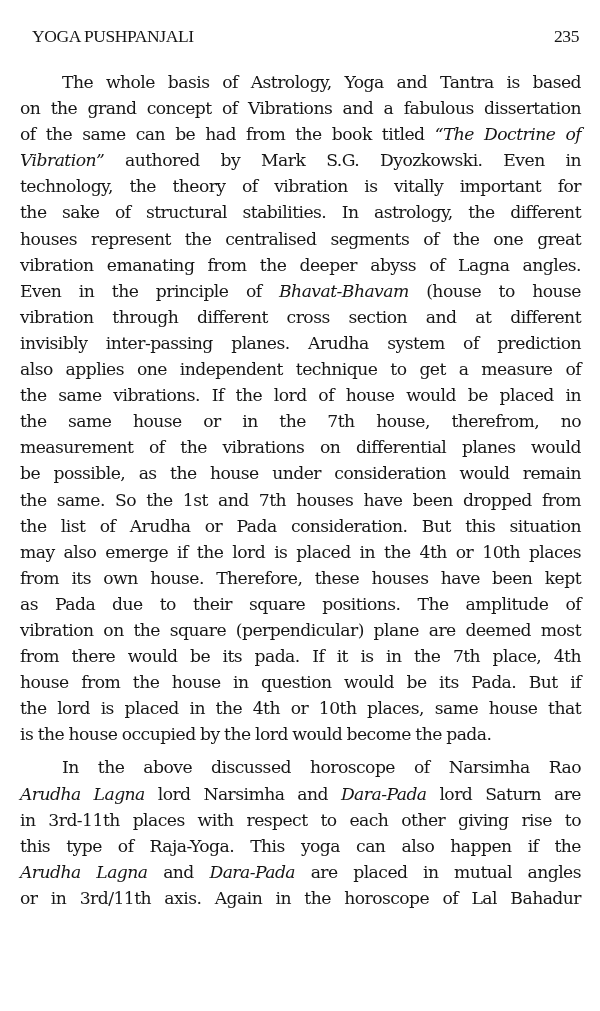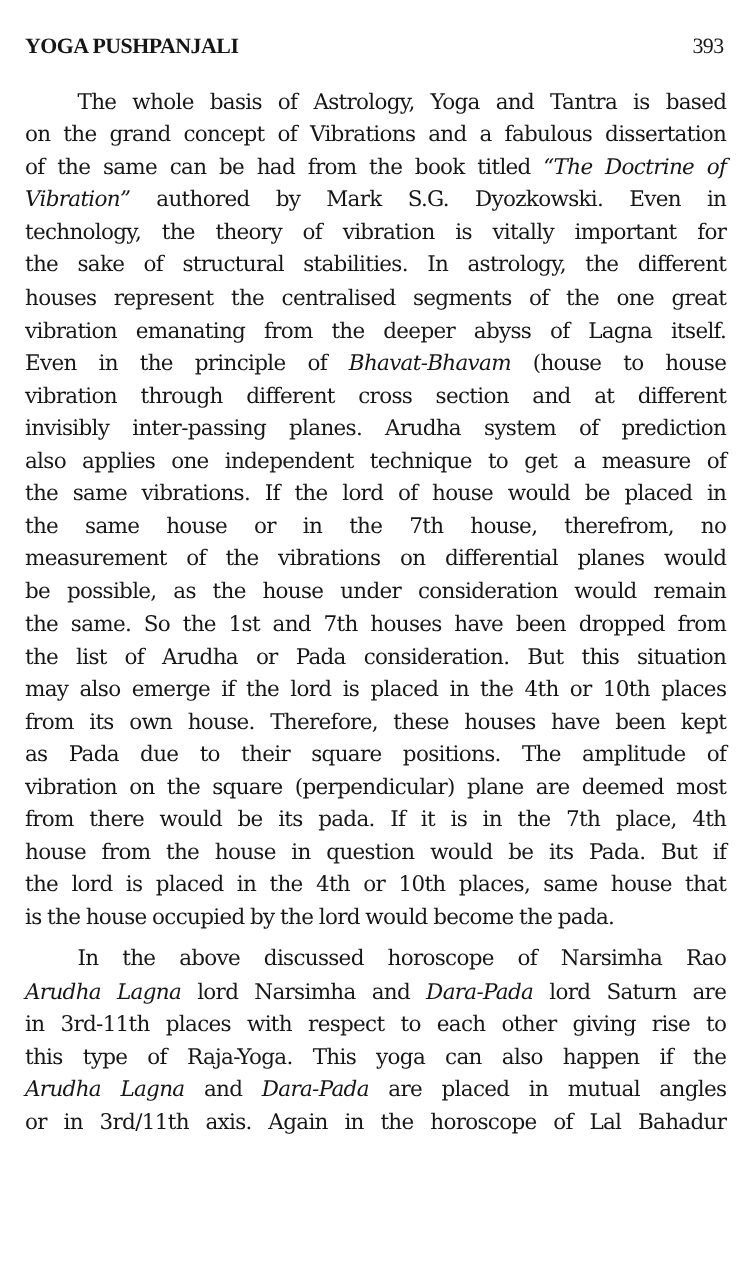--- a/index.html
+++ b/index.html
@@ -26,23 +26,22 @@
       top: 26px;
       left: 0;
       width: 561px;
       height: 22px;
       font-family: "Liberation Serif", serif;
       font-size: 17.5px;
       letter-spacing: -0.4px;
     }
     .running-head .title {
       position: absolute;
-      left: 0;
+      left: 12px;
       top: 0;
-      font-weight: bold;
     }
     .running-head .folio {
       position: absolute;
       right: 2px;
       top: 0;
     }
     .body-text {
       position: absolute;
       top: 69px;
       left: 0;
@@ -79,33 +78,33 @@
     }
     .para .line { text-indent: 0; }
     i { font-style: italic; }
   </style>
 </head>
 <body>
 
 <div class="page">
   <div class="running-head">
     <span class="title">YOGA PUSHPANJALI</span>
-    <span class="folio">393</span>
+    <span class="folio">235</span>
   </div>
 
   <div class="body-text">
     <p class="para" style="text-indent: 0px;">
         <span class="line first"><span>The whole basis of Astrology, Yoga and Tantra is based</span></span>
         <span class="line"><span>on the grand concept of Vibrations and a fabulous dissertation</span></span>
         <span class="line"><span>of the same can be had from the book titled </span><i>“The Doctrine of</i></span>
         <span class="line"><i>Vibration”</i><span> authored by Mark S.G. Dyozkowski. Even in</span></span>
         <span class="line"><span>technology, the theory of vibration is vitally important for</span></span>
         <span class="line"><span>the sake of structural stabilities. In astrology, the different</span></span>
         <span class="line"><span>houses represent the centralised segments of the one great</span></span>
-        <span class="line"><span>vibration emanating from the deeper abyss of Lagna itself.</span></span>
+        <span class="line"><span>vibration emanating from the deeper abyss of Lagna angles.</span></span>
         <span class="line"><span>Even in the principle of </span><i>Bhavat-Bhavam</i><span> (house to house</span></span>
         <span class="line"><span>vibration through different cross section and at different</span></span>
         <span class="line"><span>invisibly inter-passing planes. Arudha system of prediction</span></span>
         <span class="line"><span>also applies one independent technique to get a measure of</span></span>
         <span class="line"><span>the same vibrations. If the lord of house would be placed in</span></span>
         <span class="line"><span>the same house or in the 7th house, therefrom, no</span></span>
         <span class="line"><span>measurement of the vibrations on differential planes would</span></span>
         <span class="line"><span>be possible, as the house under consideration would remain</span></span>
         <span class="line"><span>the same. So the 1st and 7th houses have been dropped from</span></span>
         <span class="line"><span>the list of Arudha or Pada consideration. But this situation</span></span>

